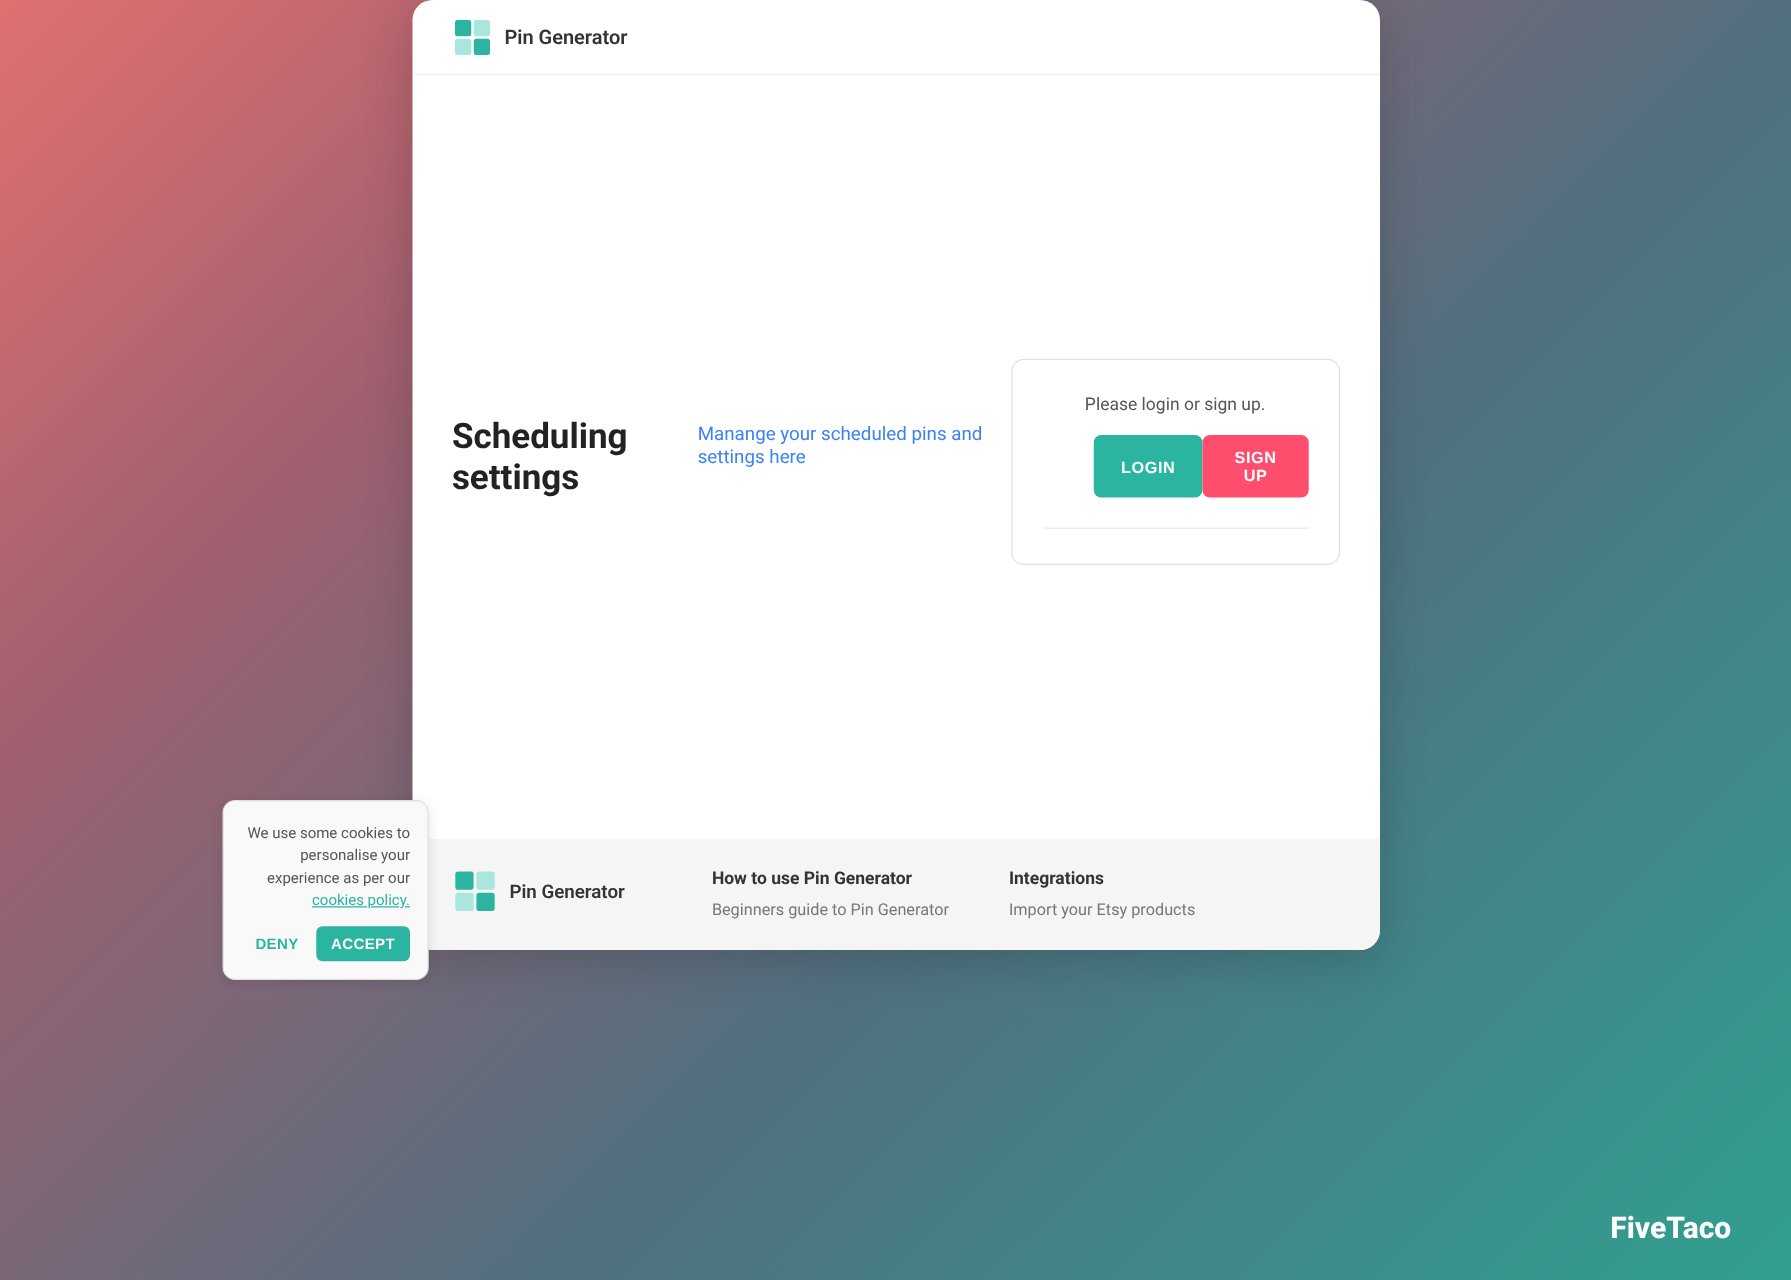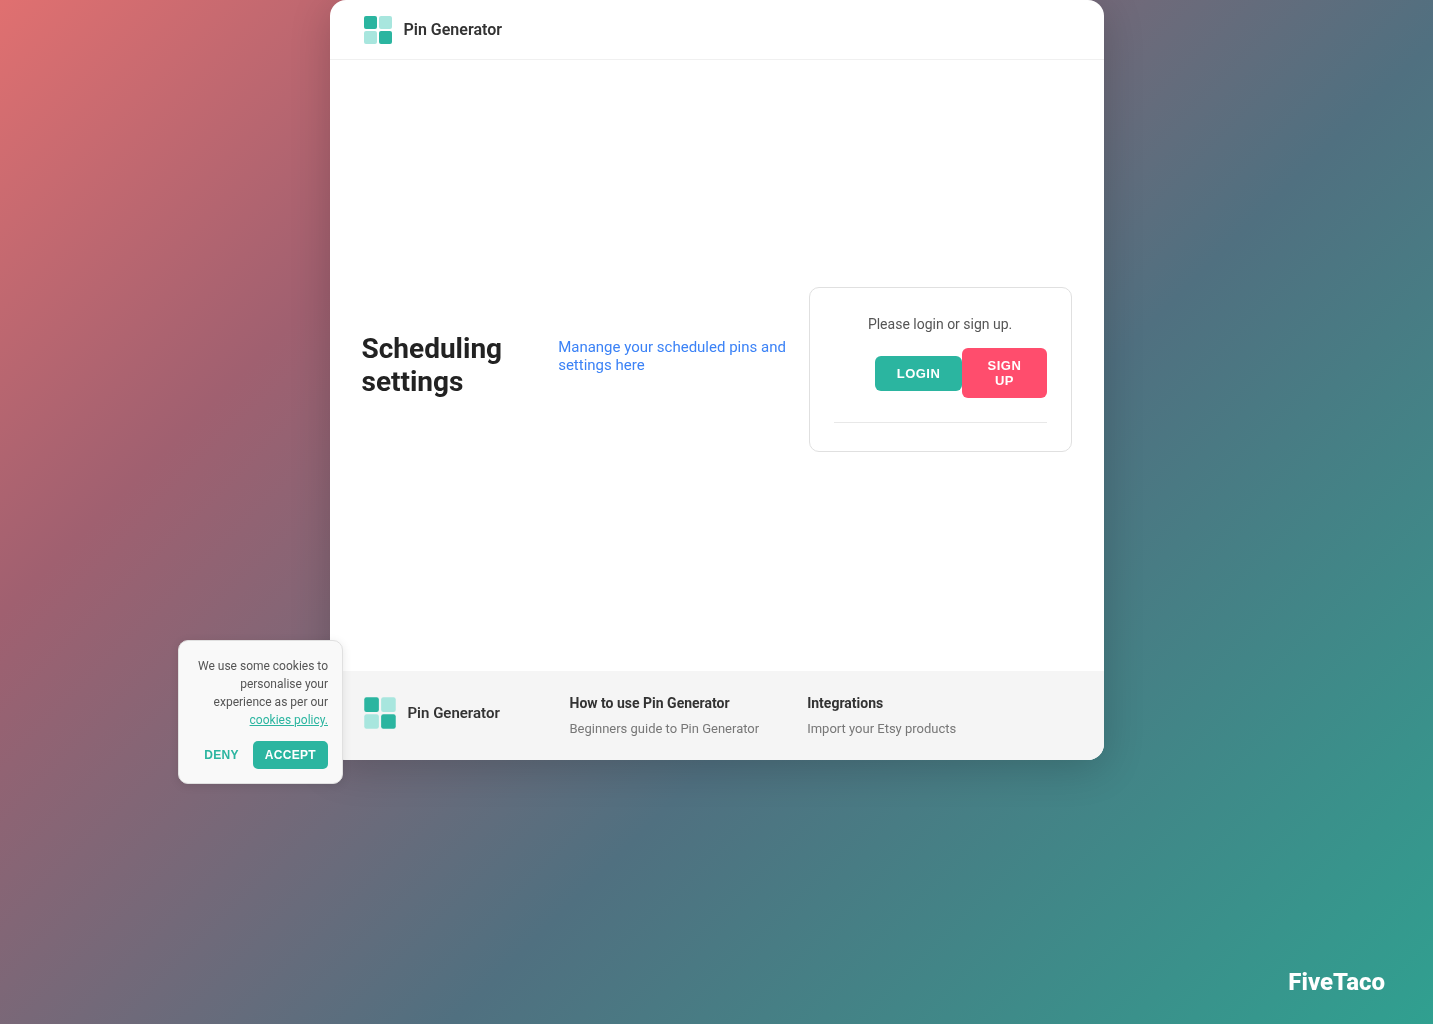--- a/index.html
+++ b/index.html
@@ -132,21 +132,20 @@
     }
 
     .login-box-text {
       font-size: 14px;
       color: #555;
       text-align: center;
     }
 
     .login-box-buttons {
       display: flex;
-      align-items: center;
       padding-left: 41px;
     }
 
     .btn-login {
       padding: 10px 22px;
       background: #2bb5a0;
       color: white;
       border: none;
       border-radius: 6px;
       font-size: 13px;

